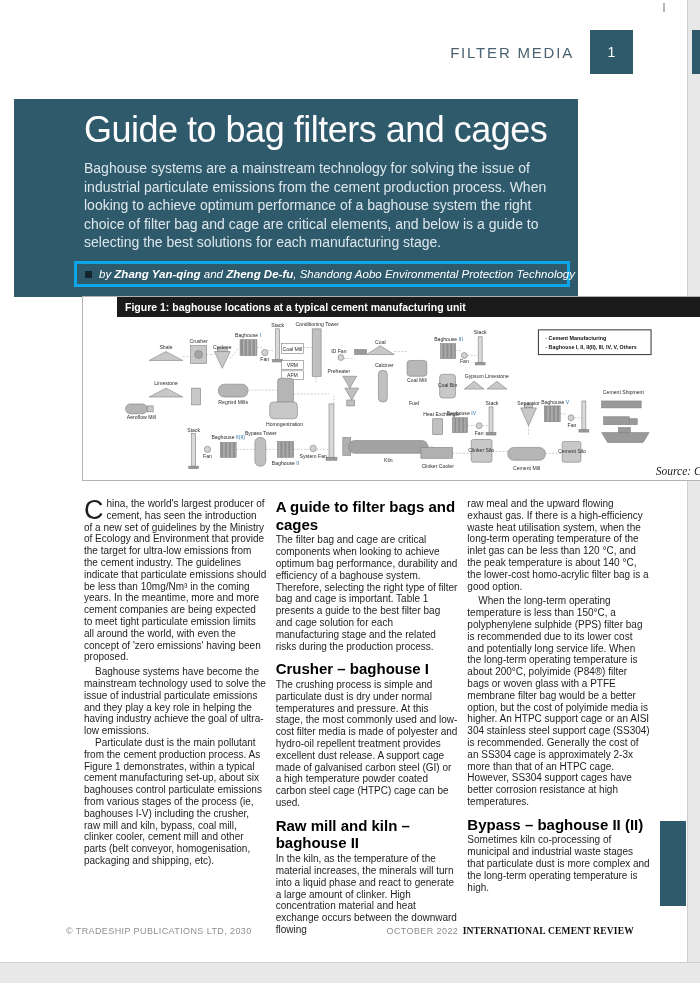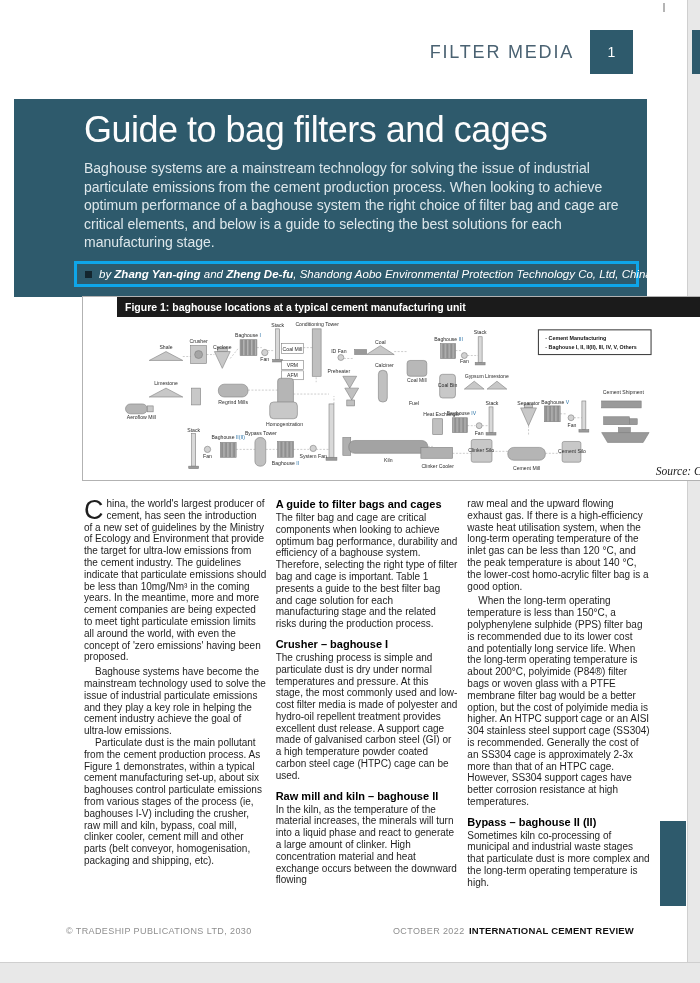--- a/index.html
+++ b/index.html
@@ -6,25 +6,25 @@
   .page{position:relative;width:700px;height:983px;background:#fff;overflow:hidden;
         font-family:"Liberation Sans",sans-serif;}
   .edge-right{position:absolute;top:0;right:0;width:12px;height:100%;background:#e8e8e8;border-left:1px solid #cfcfcf;}
   .edge-bottom{position:absolute;left:0;bottom:0;width:100%;height:20px;background:#e8e8e8;border-top:1px solid #cfcfcf;}
   .trim-mark{position:absolute;left:663px;top:3px;width:2px;height:9px;background:#b5b5b5;}
   .teal-sliver-top{position:absolute;left:692px;top:30px;width:8px;height:44px;background:#2e5a6c;z-index:3;}
   .teal-bar-bottom{position:absolute;left:660px;top:821px;width:26px;height:85px;background:#2e5a6c;}
 
   
   .header{position:absolute;top:30px;right:67px;display:flex;align-items:center;gap:16px;}
-  .section-label{font-size:18px;color:#4a6272;letter-spacing:1.8px;}
+  .section-label{font-size:15px;color:#4a6272;letter-spacing:1.8px;}
   .pagenum-box{width:43px;height:44px;background:#2e5a6c;color:#fff;display:flex;align-items:center;justify-content:center;font-size:14px;}
 
   
-  .hero{position:absolute;left:14px;top:99px;width:633px;box-sizing:border-box;background:#2e5a6c;color:#fff;
+  .hero{position:absolute;left:14px;top:99px;width:564px;box-sizing:border-box;background:#2e5a6c;color:#fff;
         padding:10px 20px 10px 70px;}
   .hero h1{margin:0 0 8px 0;font-size:36px;font-weight:300;letter-spacing:-0.5px;color:#fdfdfd;}
   .hero .intro{margin:0 0 9px 0;font-size:14px;line-height:1.33;color:#dde7eb;max-width:566px;}
   .byline{border:3px solid #0ea5e9;margin:0 -12px 0 -10px;padding:4px 8px;display:flex;align-items:center;gap:7px;
           font-style:italic;font-size:11.5px;color:#fff;white-space:nowrap;}
   .byline .bullet{flex:0 0 auto;width:7px;height:7px;background:#13252e;display:inline-block;}
   .byline b{font-weight:bold;}
 
   
   .figure{position:absolute;left:82px;top:296px;width:648px;background:#fff;border:1px solid #b2b2b2;box-sizing:border-box;padding-left:34px;}
@@ -35,29 +35,29 @@
   svg text{font-family:"Liberation Sans",sans-serif;}
   .dl{font-size:5.2px;fill:#2b2b2b;text-anchor:middle;}
   .dl .hl{fill:#2e75a8;}
   .legend-text{font-size:5.4px;font-weight:bold;fill:#111;}
 
   
   .columns{position:absolute;left:84px;top:498px;width:566px;display:flex;gap:9px;}
   .col{width:183px;font-size:10px;line-height:1.18;color:#1e1e1e;}
   .col p{margin:0 0 3px 0;}
   .col p.ind{text-indent:11px;margin-bottom:0;}
-  .col h3{font-size:11px;margin:8px 0 1px 0;color:#000;}
+  .col h3{font-size:15px;margin:8px 0 1px 0;color:#000;}
   .col h3.first{margin-top:0;}
   .dropcap{float:left;font-size:27px;line-height:22px;padding:1px 3px 0 0;color:#1e1e1e;}
 
   
   .footer{position:absolute;left:66px;top:920px;width:568px;display:flex;justify-content:space-between;align-items:baseline;}
   .footer .copy{font-size:9px;color:#8e8e8e;letter-spacing:.4px;}
   .footer .issue{font-size:9px;color:#8e8e8e;letter-spacing:.4px;}
-  .footer .pub{font-size:9.5px;font-weight:bold;color:#111;letter-spacing:.2px;}
+  .footer .pub{font-size:9.5px;font-weight:bold;color:#111;letter-spacing:.2px;font-family:Liberation Serif, serif;}
 </style>
 </head>
 <body>
 
 <div class="page">
 
   <div class="trim-mark"></div>
   <div class="edge-right"></div>
   <div class="edge-bottom"></div>
   <div class="teal-sliver-top"></div>
@@ -239,21 +239,21 @@
             <text x="510" y="78" class="dl">Cement Shipment</text>
           </g>
       </svg>
       <div class="figure-source">Source: CRH</div>
     </div>
   </div>
 
   <div class="columns">
     <div class="col">
       <p><span class="dropcap">C</span><span>hina, the world's largest producer of cement, has seen the introduction of a new set of guidelines by the Ministry of Ecology and Environment that provide the target for ultra-low emissions from the cement industry. The guidelines indicate that particulate emissions should be less than 10mg/Nm³ in the coming years. In the meantime, more and more cement companies are being expected to meet tight particulate emission limits all around the world, with even the concept of 'zero emissions' having been proposed.</span></p>
-      <p class="ind">Baghouse systems have become the mainstream technology used to solve the issue of industrial particulate emissions and they play a key role in helping the cement industry achieve the goal of ultra-low emissions.</p>
+      <p class="ind">Baghouse systems have become the mainstream technology used to solve the issue of industrial particulate emissions and they play a key role in helping the having industry achieve the goal of ultra-low emissions.</p>
       <p class="ind">Particulate dust is the main pollutant from the cement production process. As Figure 1 demonstrates, within a typical cement manufacturing set-up, about six baghouses control particulate emissions from various stages of the process (ie, baghouses I-V) including the crusher, raw mill and kiln, bypass, coal mill, clinker cooler, cement mill and other parts (belt conveyor, homogenisation, packaging and shipping, etc).</p>
     </div>
     <div class="col">
       <h3 class="first">A guide to filter bags and cages</h3>
       <p>The filter bag and cage are critical components when looking to achieve optimum bag performance, durability and efficiency of a baghouse system. Therefore, selecting the right type of filter bag and cage is important. Table 1 presents a guide to the best filter bag and cage solution for each manufacturing stage and the related risks during the production process.</p>
       <h3>Crusher – baghouse I</h3>
       <p>The crushing process is simple and particulate dust is dry under normal temperatures and pressure. At this stage, the most commonly used and low-cost filter media is made of polyester and hydro-oil repellent treatment provides excellent dust release. A support cage made of galvanised carbon steel (GI) or a high temperature powder coated carbon steel cage (HTPC) cage can be used.</p>
       <h3>Raw mill and kiln – baghouse II</h3>
       <p>In the kiln, as the temperature of the material increases, the minerals will turn into a liquid phase and react to generate a large amount of clinker. High concentration material and heat exchange occurs between the downward flowing</p>
     </div>

